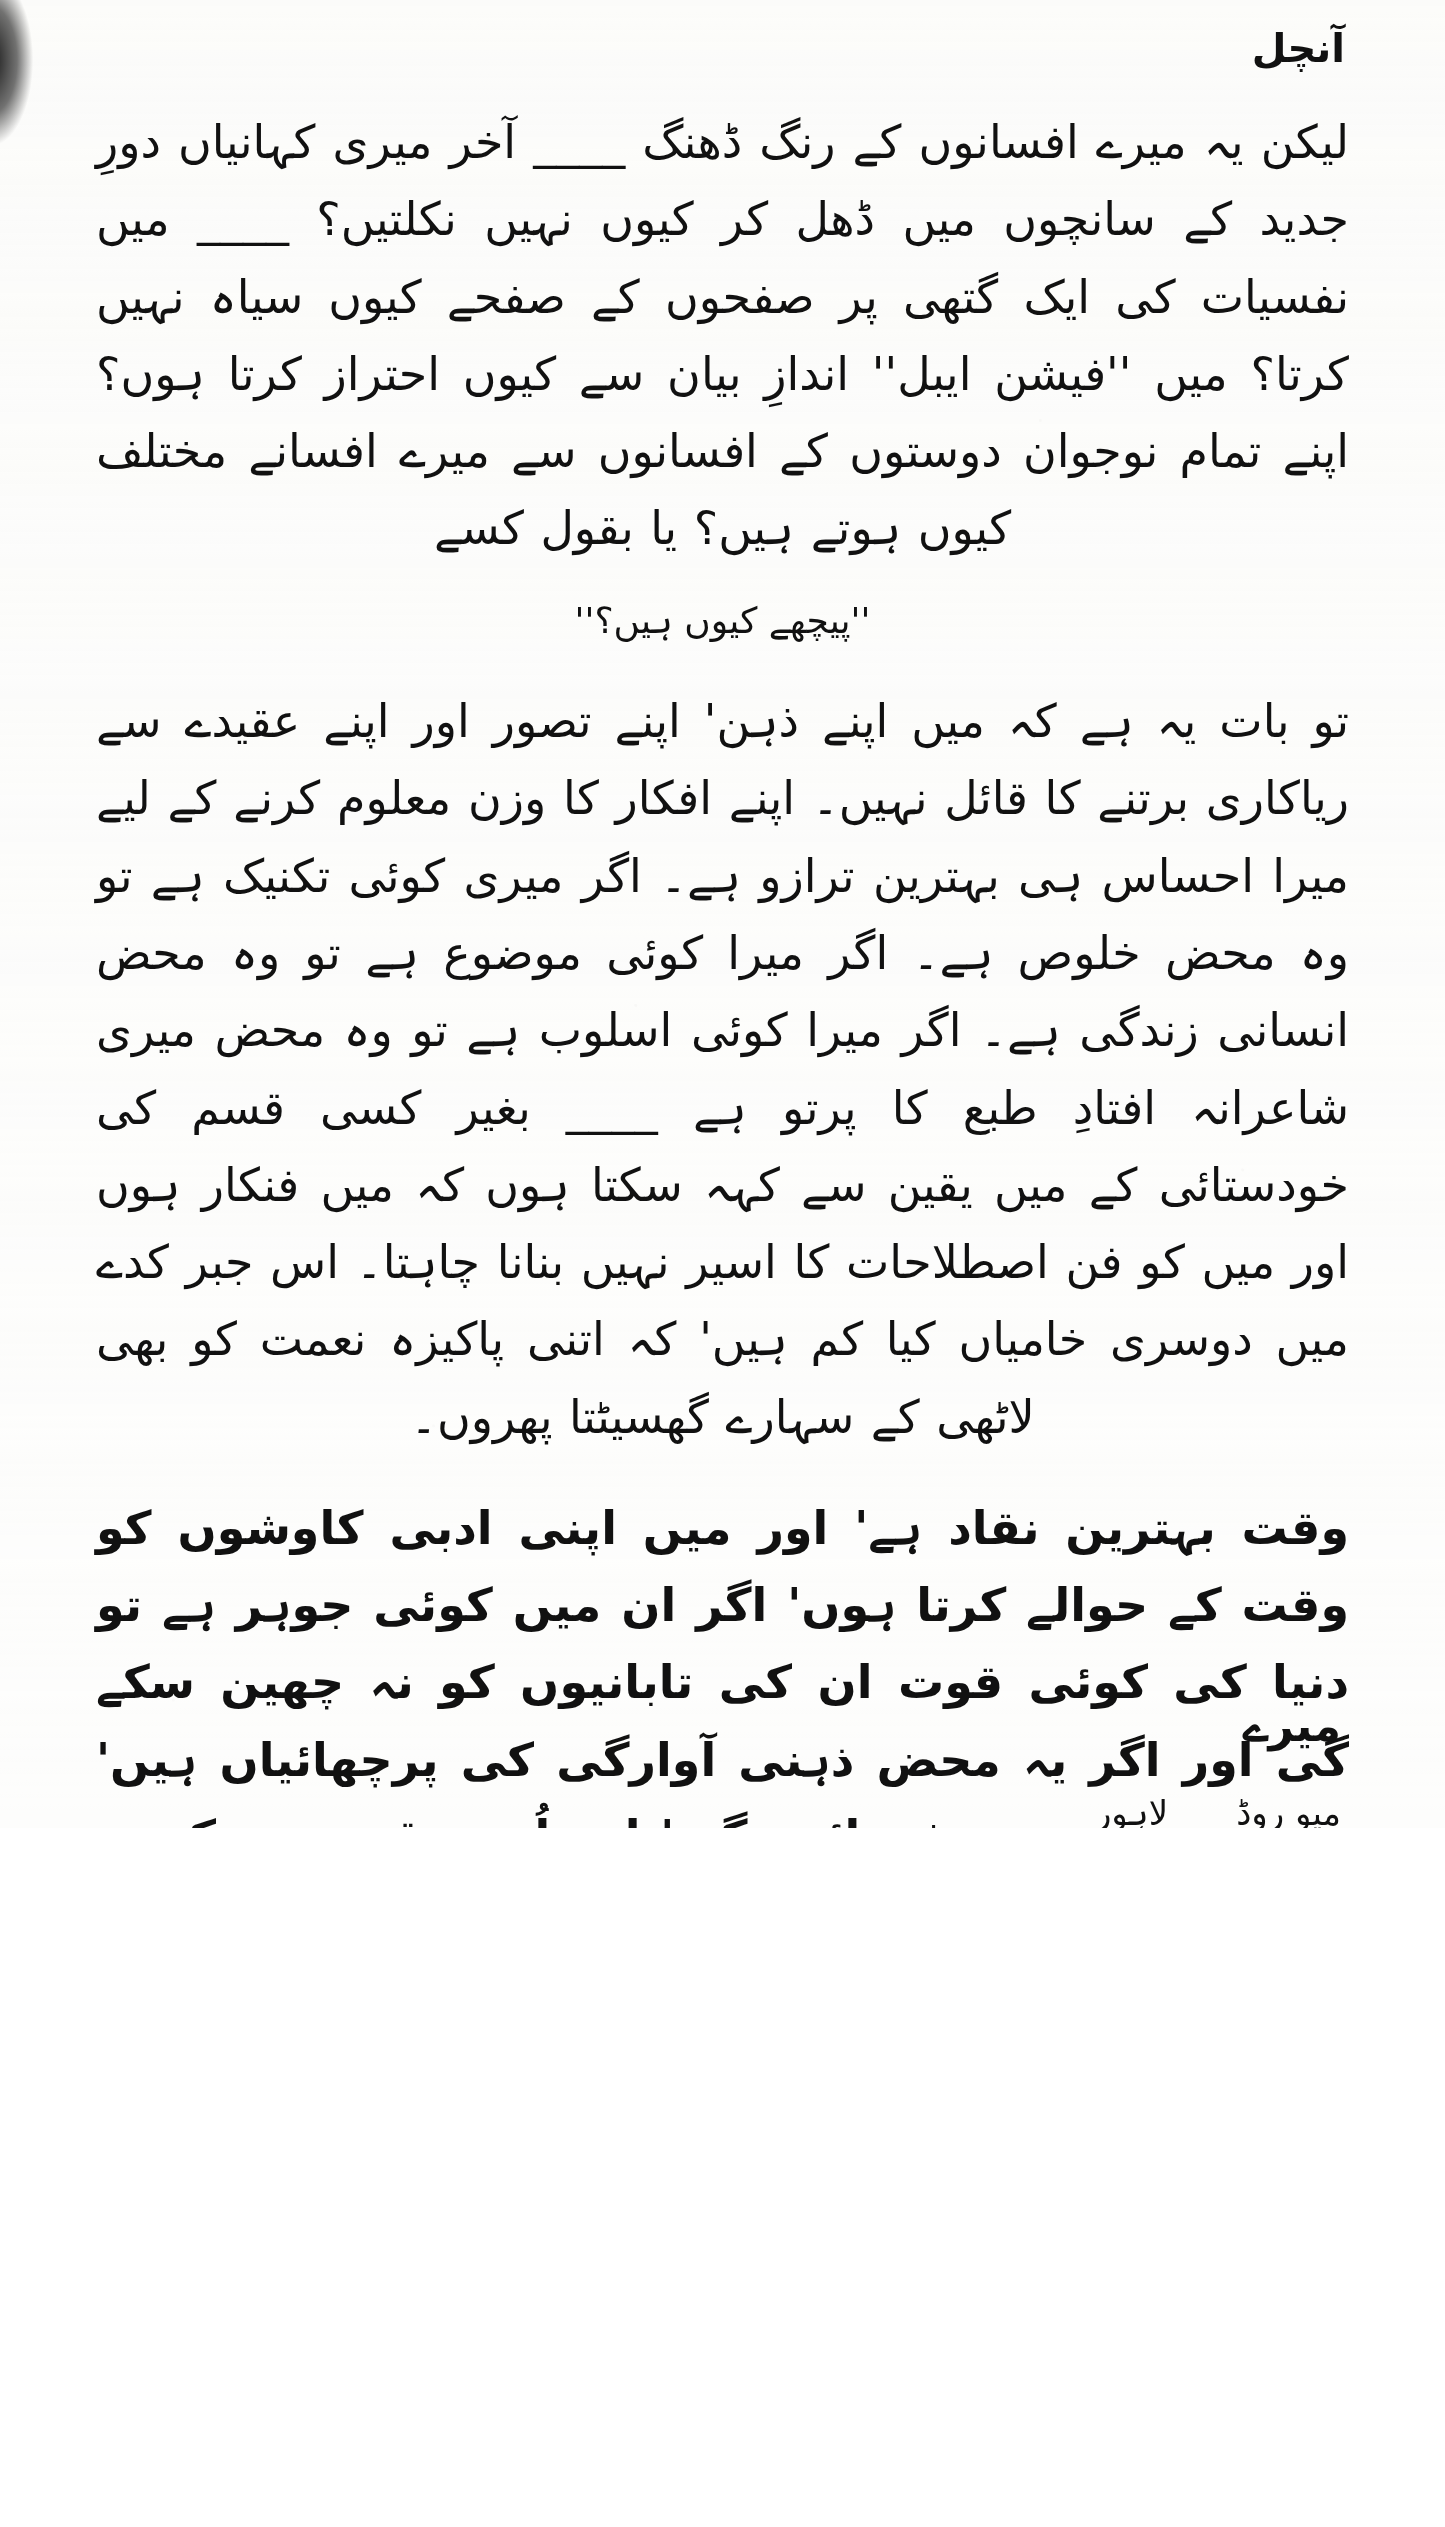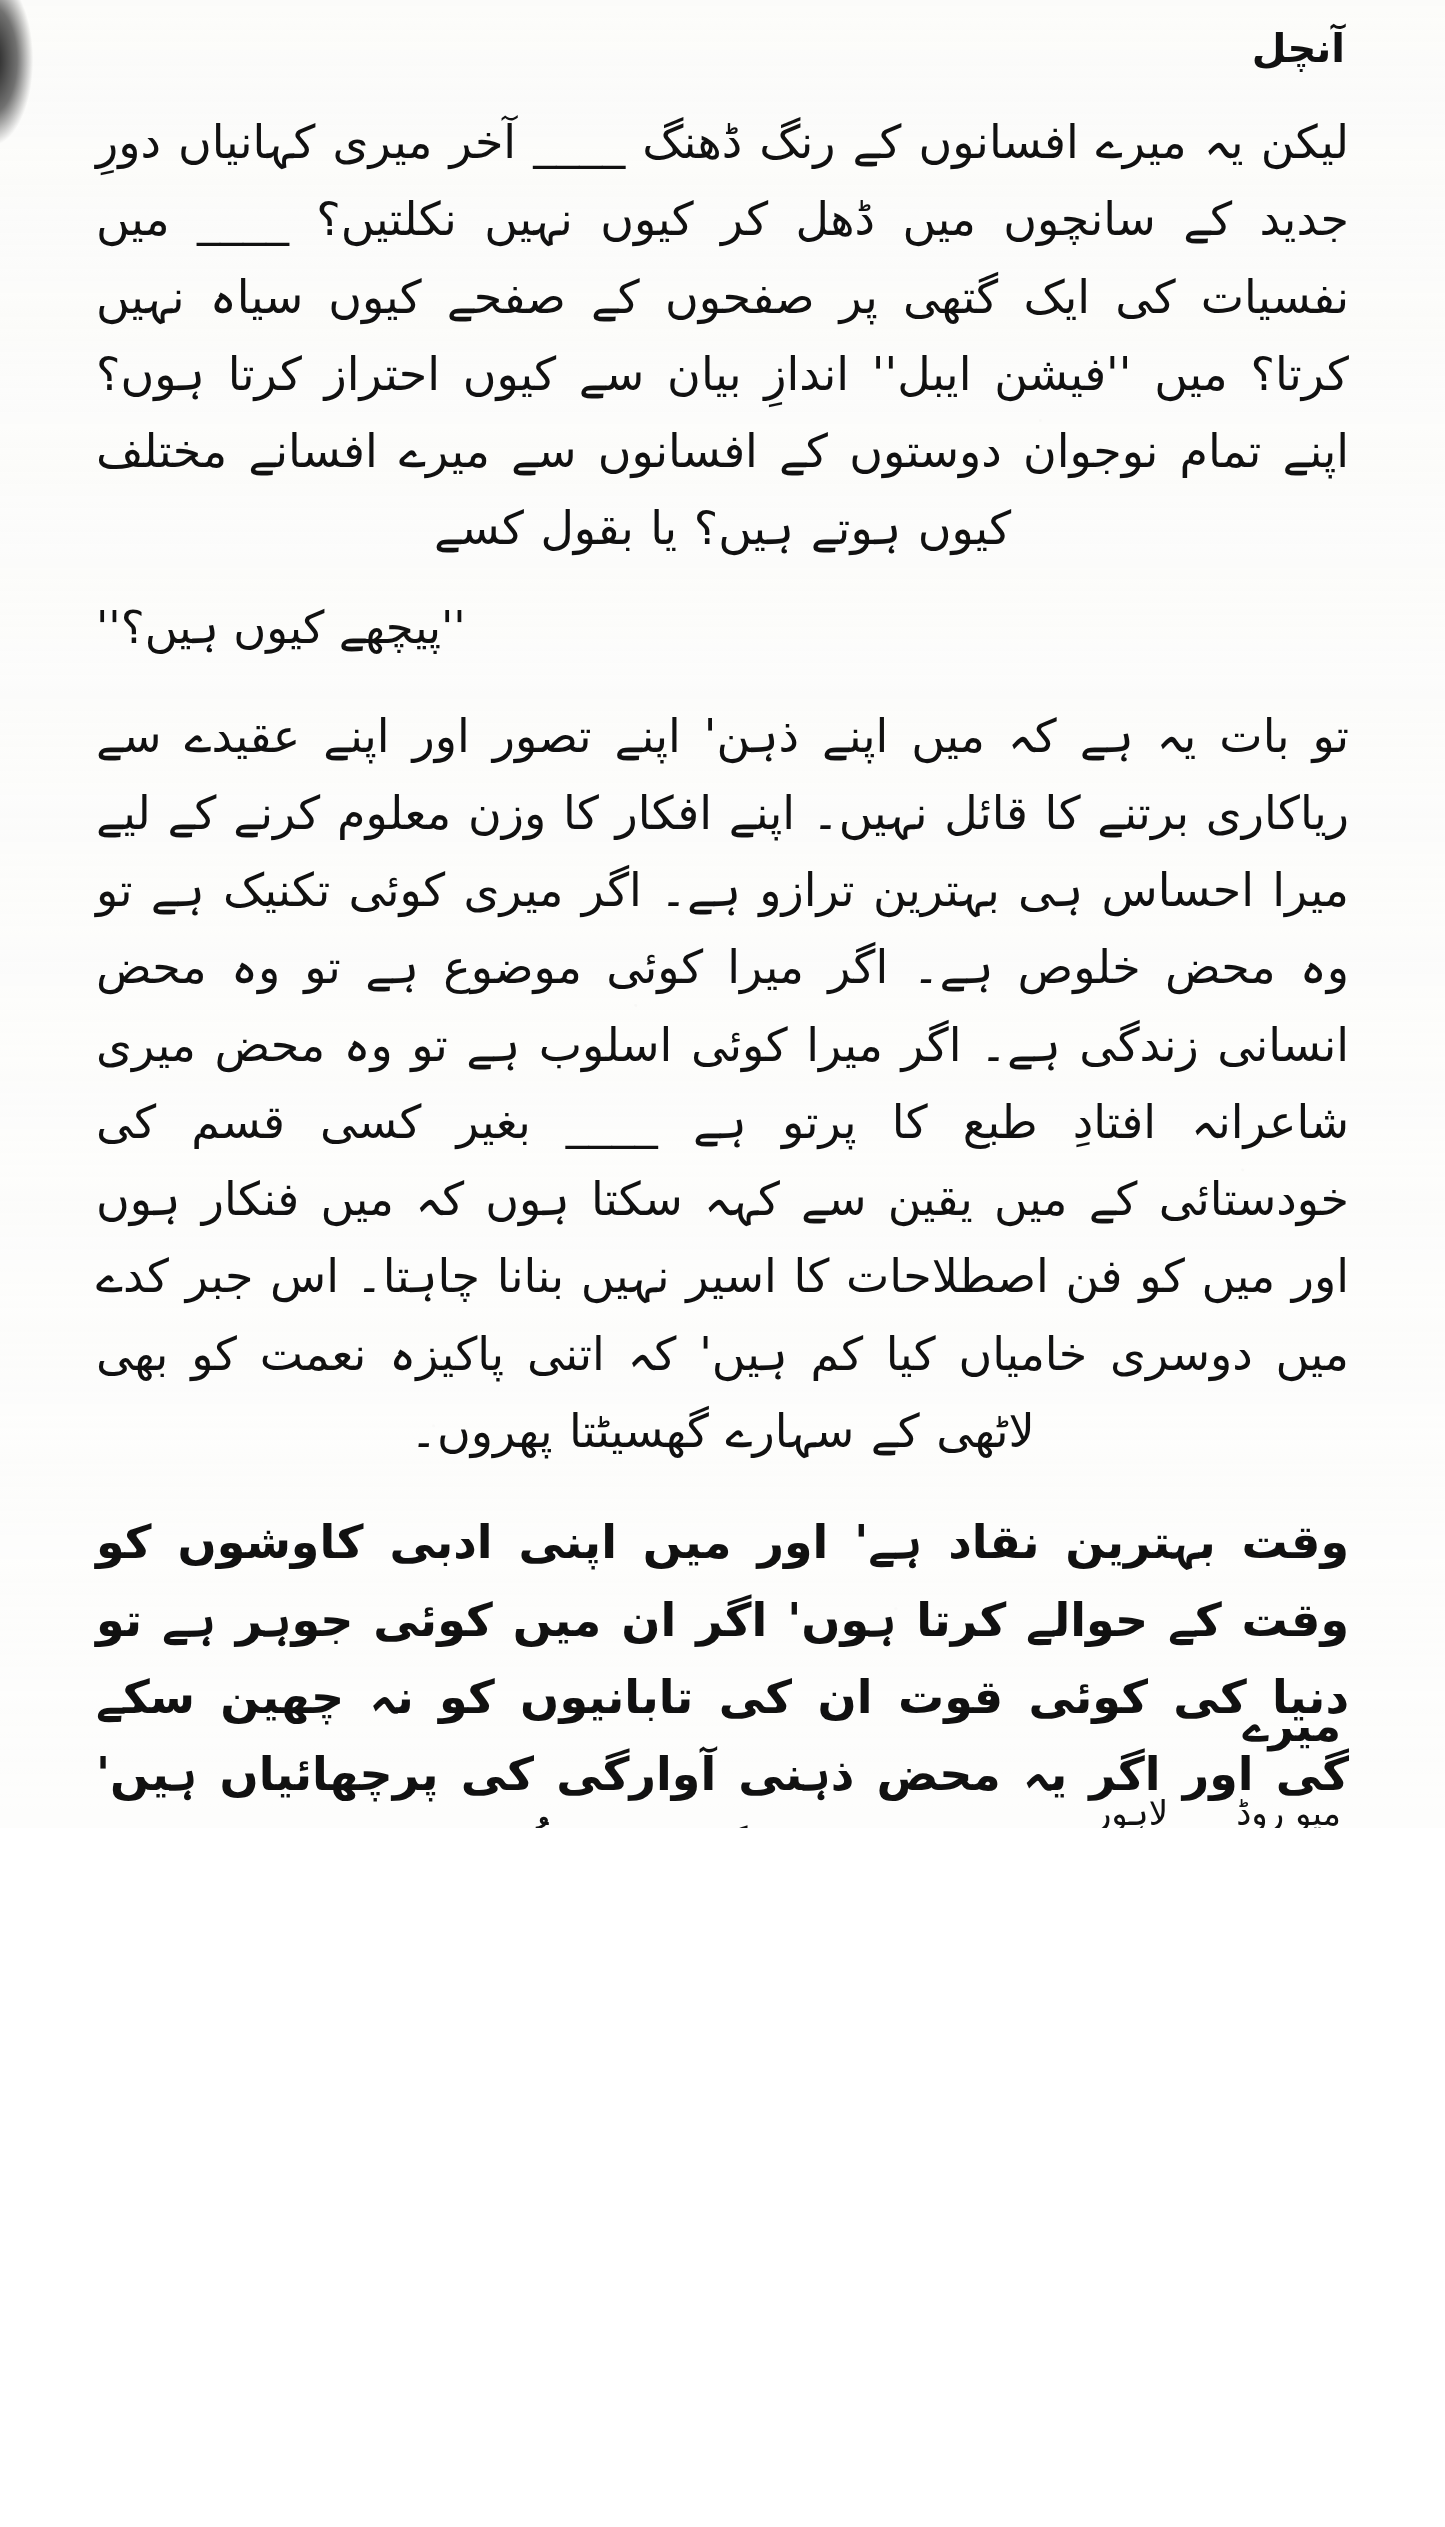--- a/index.html
+++ b/index.html
@@ -83,23 +83,23 @@
     margin: 0 0 30px 0;
     font-weight: 500;
     word-spacing: 2px;
   }
 
   .para-1 { margin-bottom: 34px; }
   .para-2 { margin-bottom: 34px; }
   .para-3 { margin-bottom: 34px; font-weight: bold; }
 
   .quote-line {
-    font-size: 45px;
+    font-size: 36px;
     line-height: 1.6;
-    text-align: left;
+    text-align: center;
     margin: -10px 0 34px 0;
     font-weight: 500;
   }
 
   
   .signature-block {
     position: absolute;
     top: 1700px;
     right: 0;
     text-align: right;

